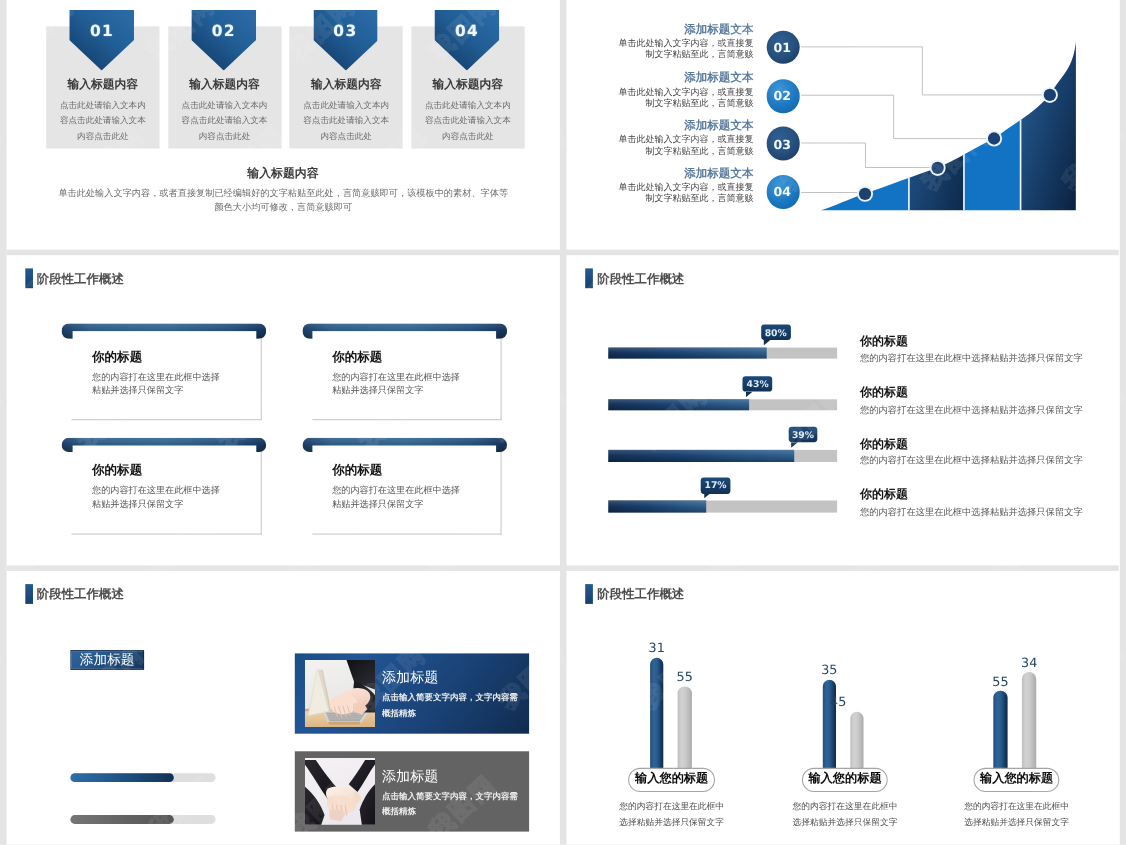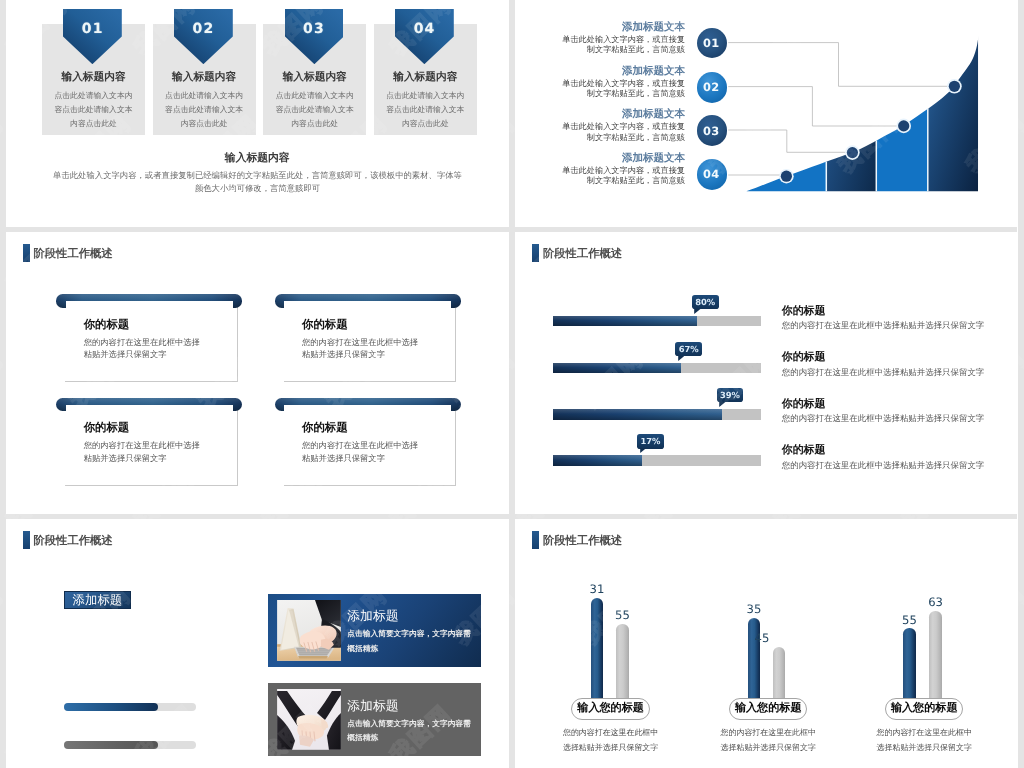--- a/index.html
+++ b/index.html
@@ -365,21 +365,21 @@
         <div class="s4-tail" style="left:179.46px;top:77.8px">
           <svg width="6.4" height="5" viewBox="0 0 6.4 5">
             <path d="M0.2 0 H6.4 L0.2 5 Z" fill="#112f51"></path>
           </svg>
         </div>
         <div class="s4-rt" style="top:73.6px">你的标题</div>
         <div class="s4-rb" style="top:89.1px">您的内容打在这里在此框中选择粘贴并选择只保留文字</div>
         <div class="s4-track" style="top:131.5px">
           <div class="s4-fill" style="width:128.128px"></div>
         </div>
-        <div class="s4-badge" style="left:160.428px;top:110.5px">67%</div>
+        <div class="s4-badge" style="left:160.428px;top:110.5px">43%</div>
         <div class="s4-tail" style="left:163.028px;top:124.5px">
           <svg width="6.4" height="5" viewBox="0 0 6.4 5">
             <path d="M0.2 0 H6.4 L0.2 5 Z" fill="#112f51"></path>
           </svg>
         </div>
         <div class="s4-rt" style="top:120.3px">你的标题</div>
         <div class="s4-rb" style="top:135.8px">您的内容打在这里在此框中选择粘贴并选择只保留文字</div>
         <div class="s4-track" style="top:178px">
           <div class="s4-fill" style="width:169.31199999999998px"></div>
         </div>
@@ -524,18 +524,18 @@
         <div class="s6-txt" style="left:44.09999999999995px;top:206.5px">您的内容打在这里在此框中选择粘贴并选择只保留文字</div>
         <div class="s6-bar s6-bar-b" style="left:232.70000000000005px;top:99.89999999999998px;height:83.6px"></div>
         <div class="s6-val" style="left:218.90000000000003px;top:84.09999999999998px">35</div>
         <div class="s6-bar s6-bar-g" style="left:258.1px;top:128.70000000000005px;height:54.8px"></div>
         <div class="s6-val" style="left:227px;top:112.90000000000005px">45</div>
         <div class="s6-pill" style="left:213.89999999999998px;top:180px;width:78.6px">输入您的标题</div>
         <div class="s6-txt" style="left:201.7px;top:206.5px">您的内容打在这里在此框中选择粘贴并选择只保留文字</div>
         <div class="s6-bar s6-bar-b" style="left:388.29999999999995px;top:110.29999999999995px;height:73.2px"></div>
         <div class="s6-val" style="left:374.49999999999994px;top:94.49999999999996px">55</div>
         <div class="s6-bar s6-bar-g" style="left:414.4px;top:92.60000000000002px;height:90.9px"></div>
-        <div class="s6-val" style="left:400.59999999999997px;top:76.80000000000003px">63</div>
+        <div class="s6-val" style="left:400.59999999999997px;top:76.80000000000003px">34</div>
         <div class="s6-pill" style="left:369.9px;top:180px;width:78.6px">输入您的标题</div>
         <div class="s6-txt" style="left:357.7px;top:206.5px">您的内容打在这里在此框中选择粘贴并选择只保留文字</div>
       </div>
   </div>
 </div>
 
 </body></html>

